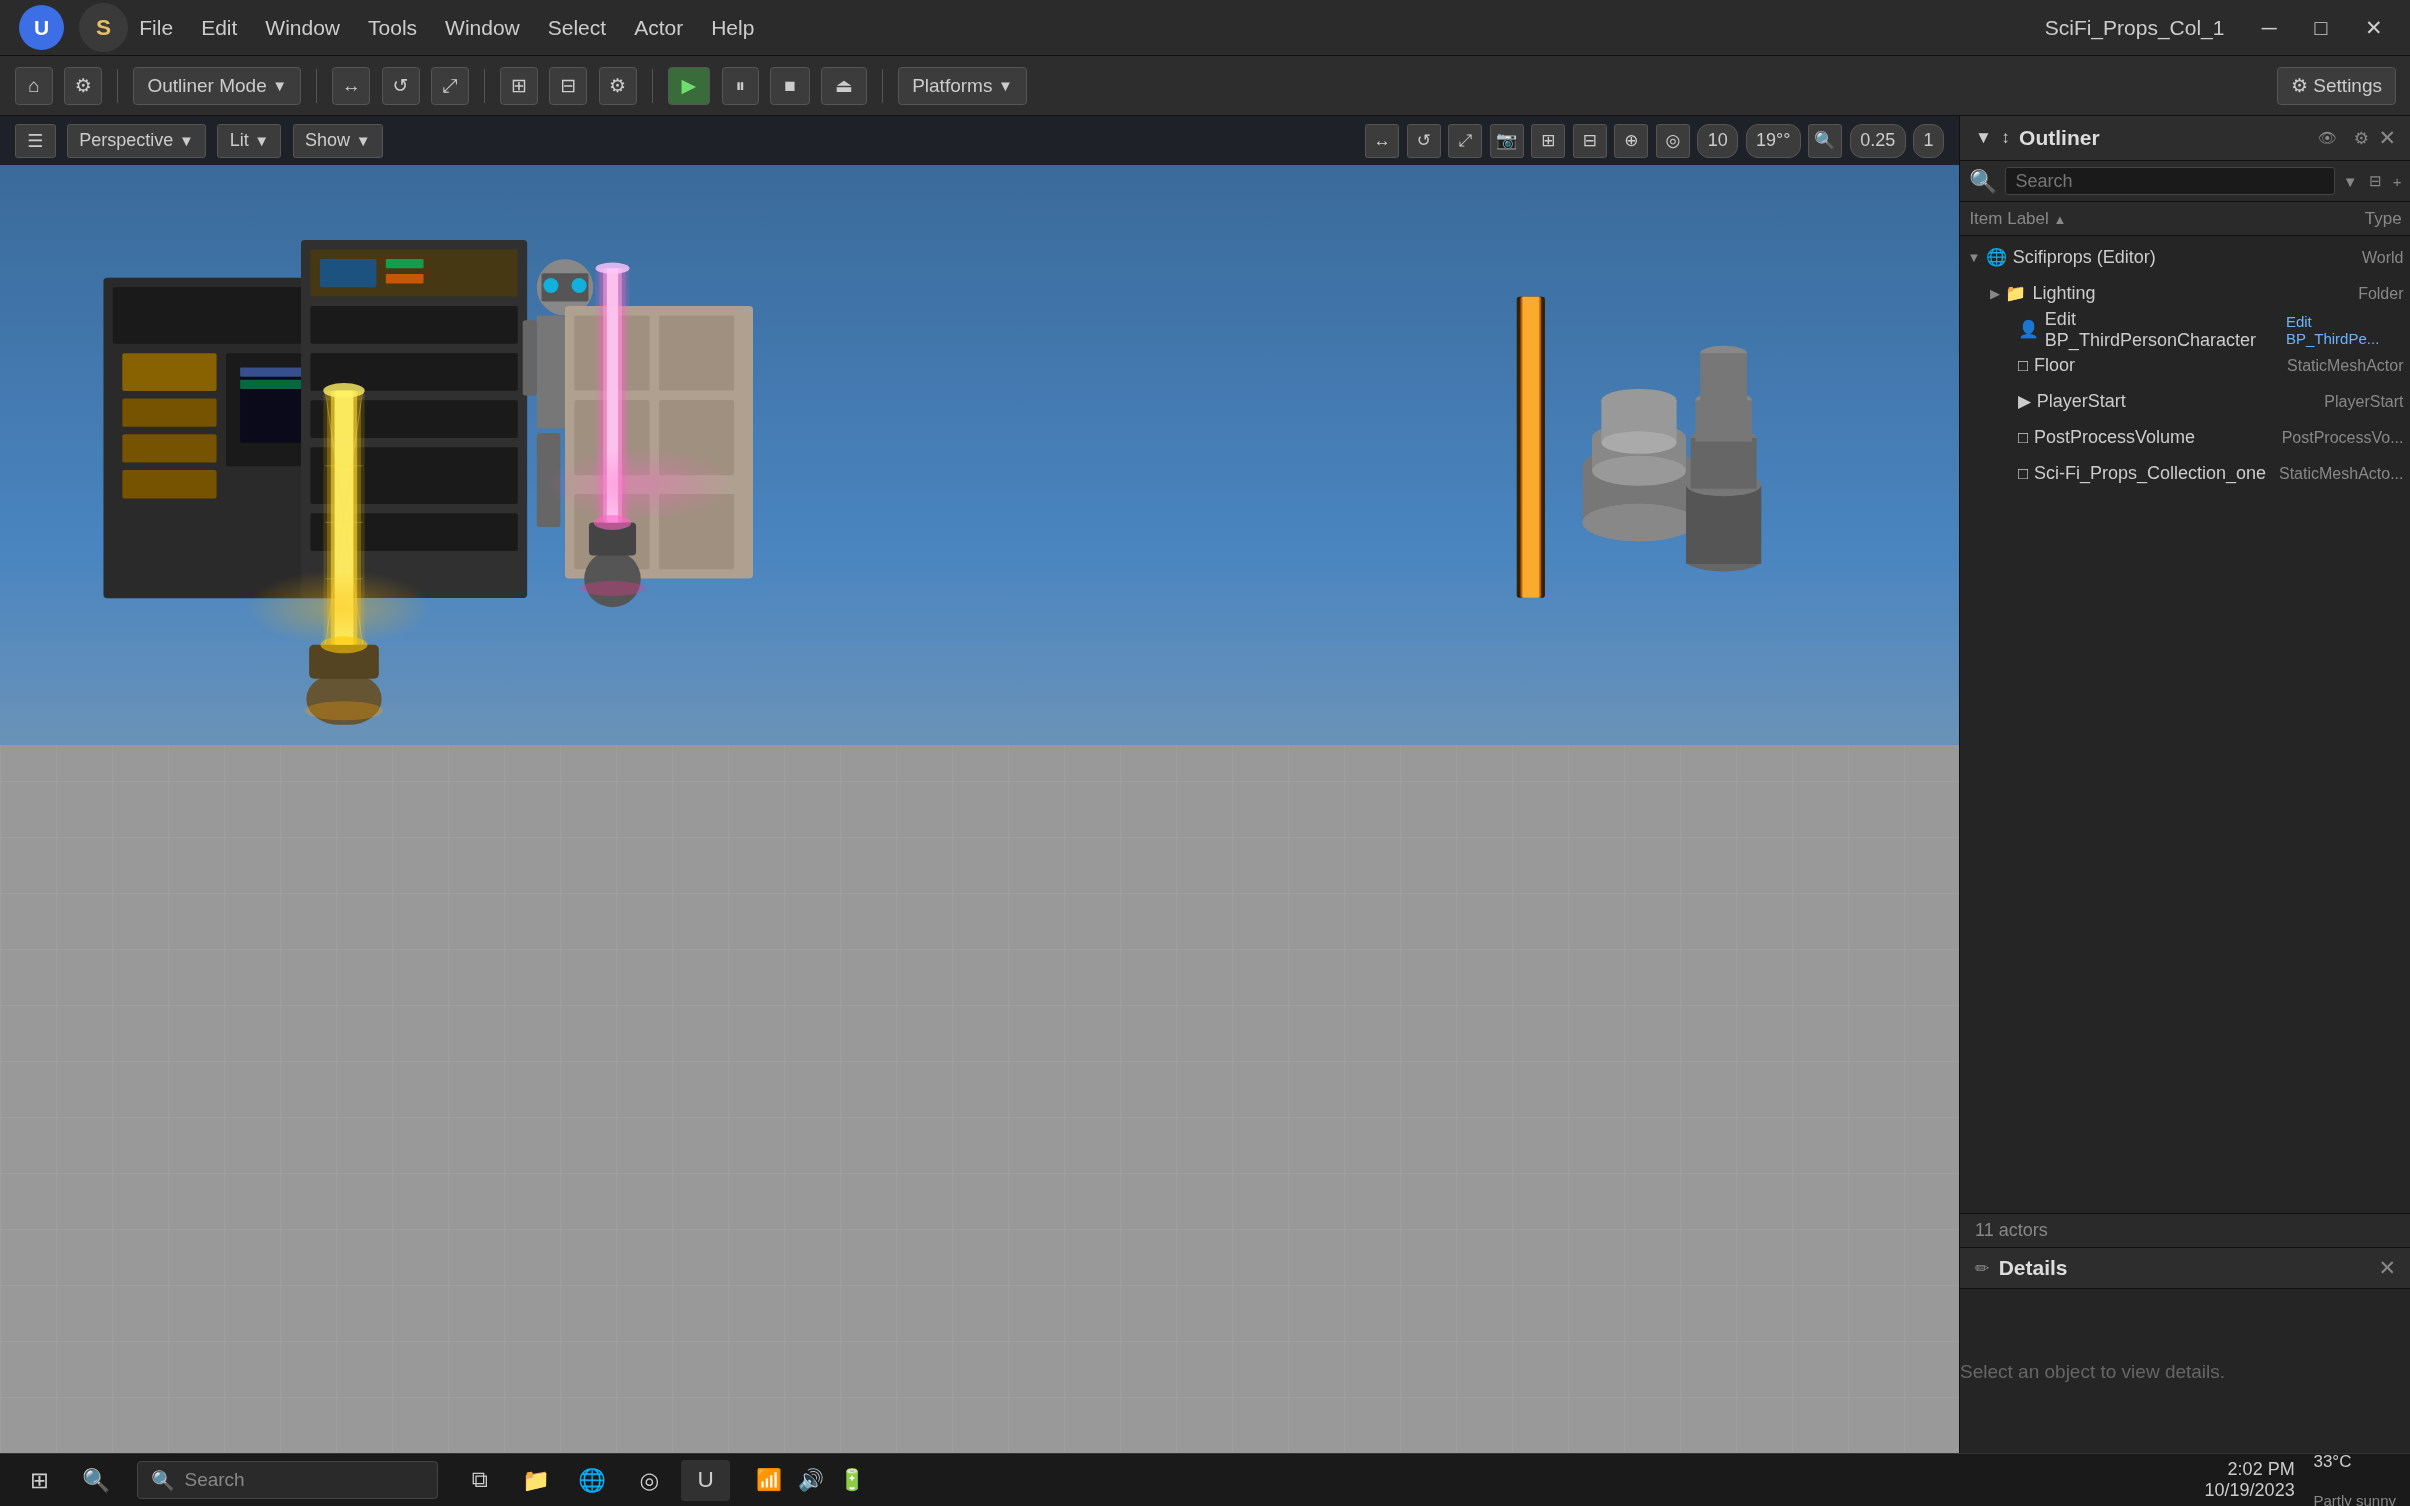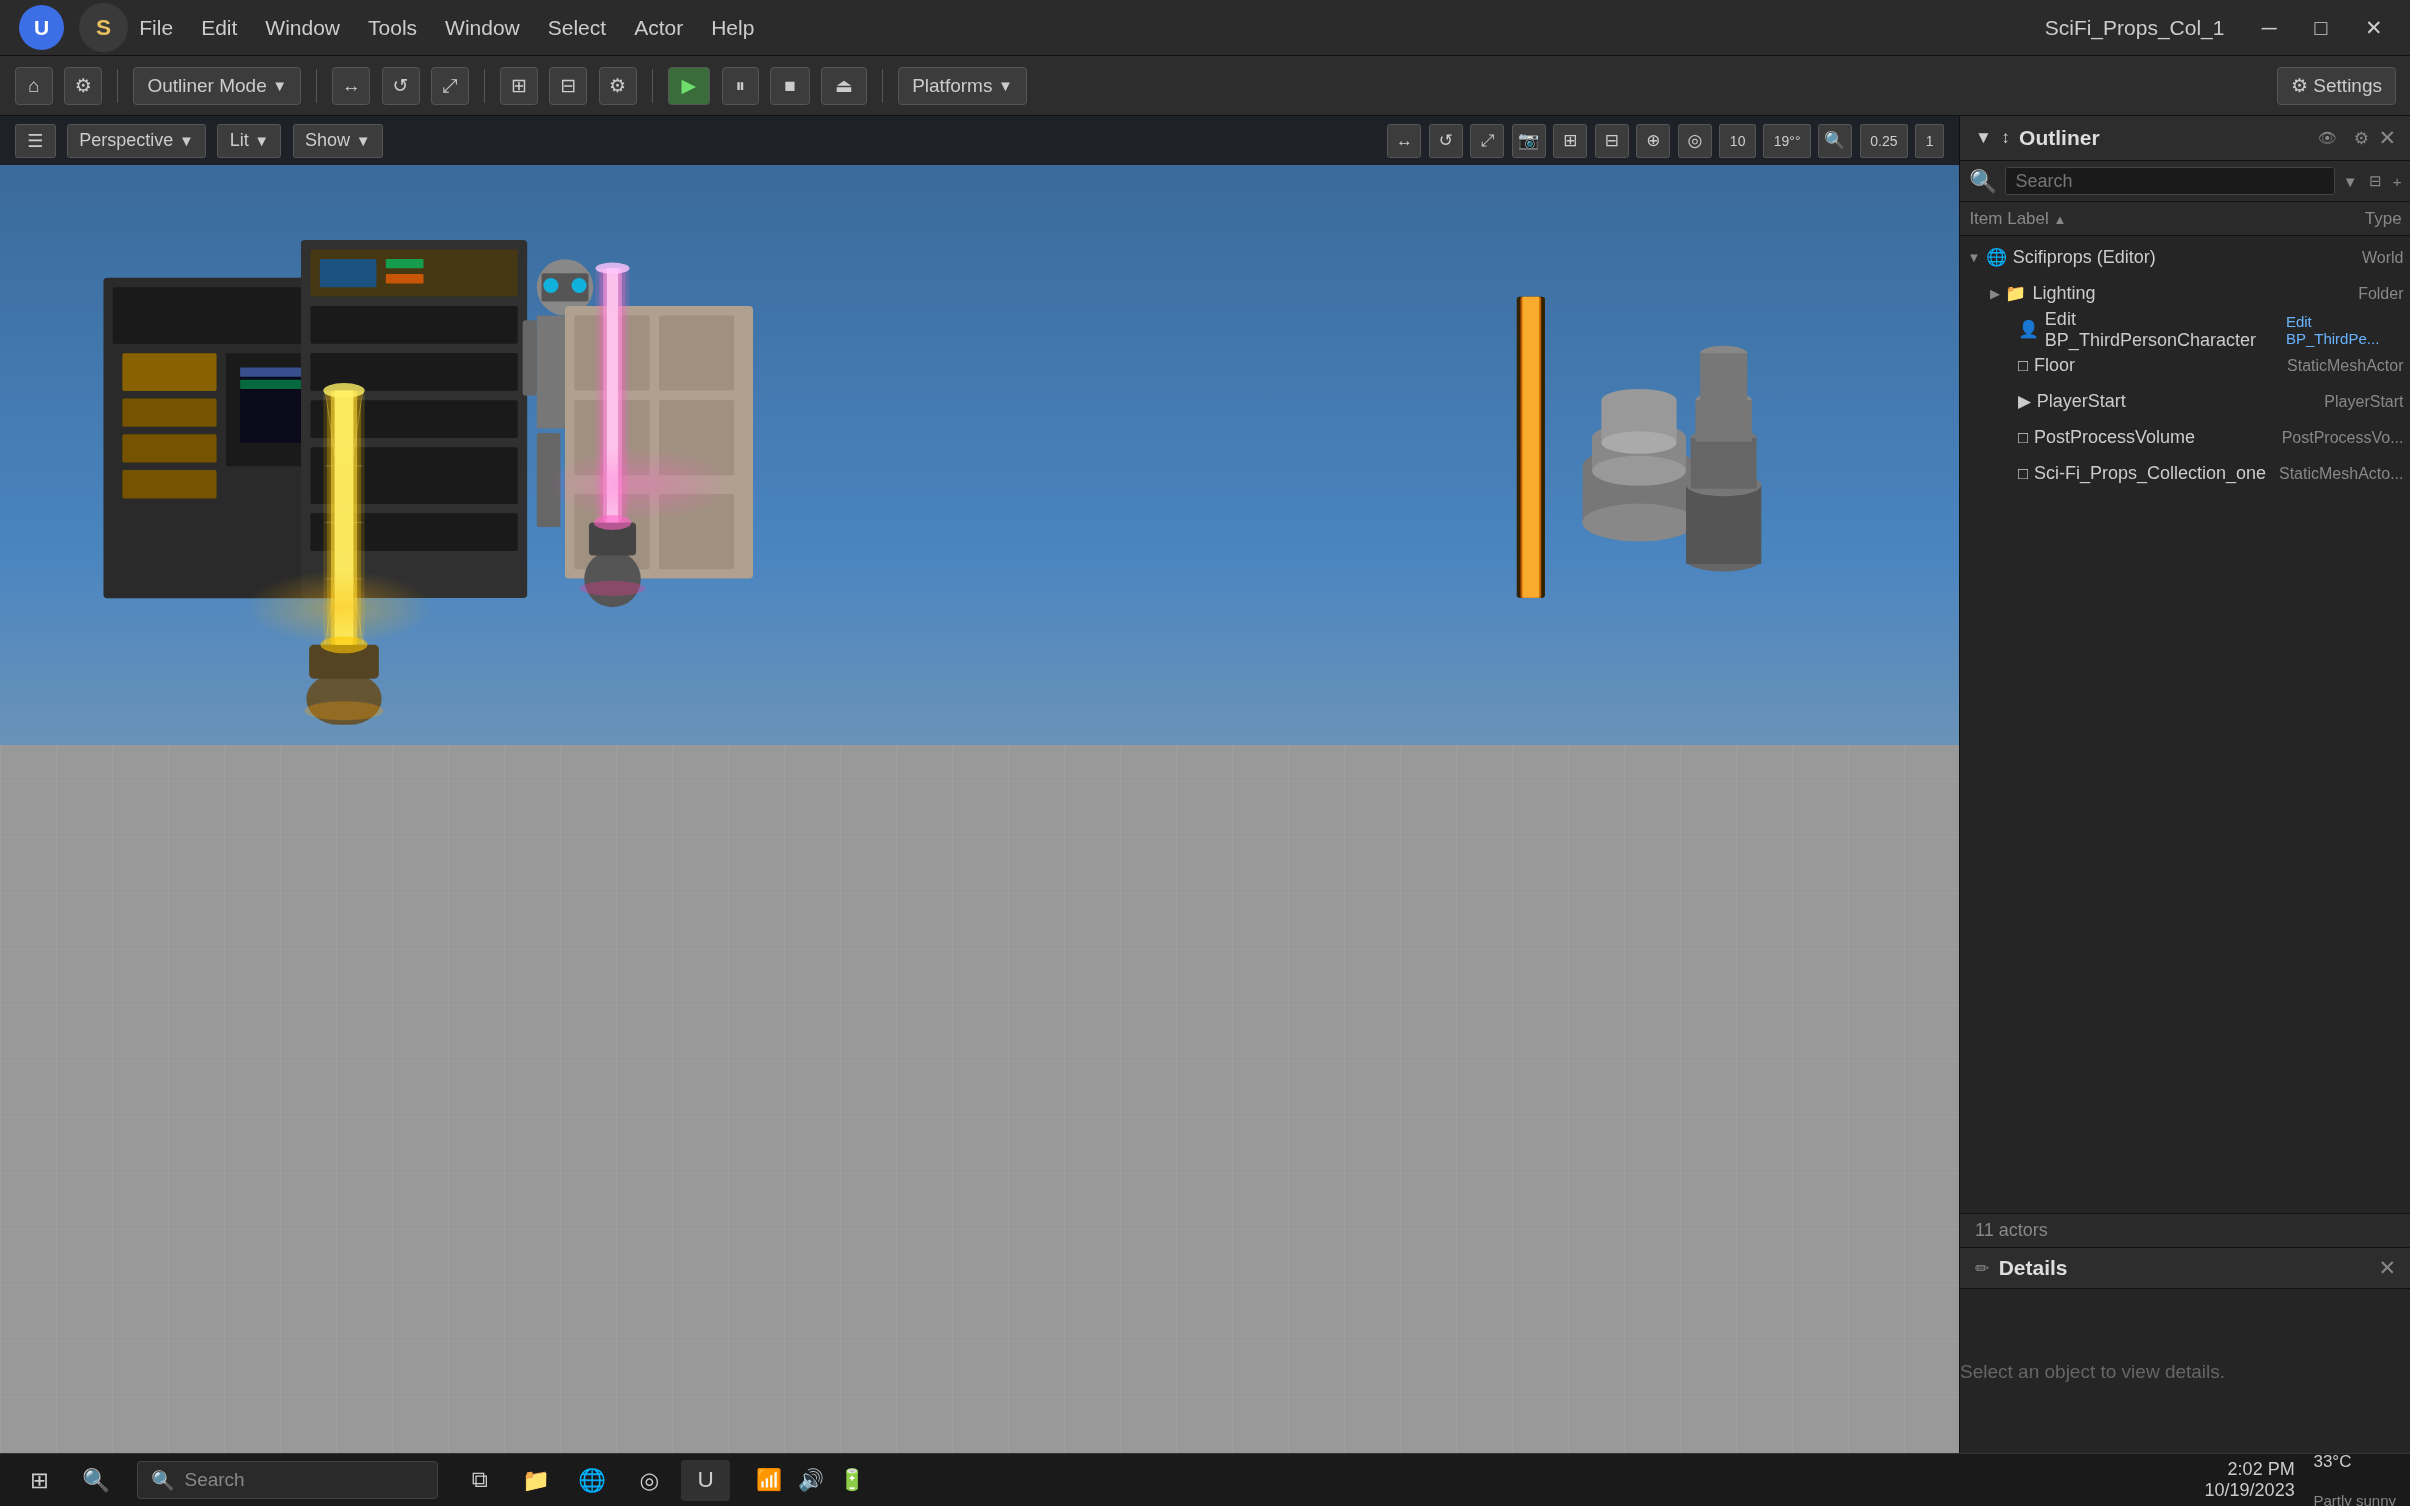--- a/index.html
+++ b/index.html
@@ -24,21 +24,21 @@
 
     
     #main { display: flex; width: 100%; height: calc(100% - 56px - 60px - 53px); }
 
     
     #viewport { flex: 1; position: relative; background: #1e3a5f; overflow: hidden; }
     #viewport-toolbar { position: absolute; top: 0; left: 0; right: 0; height: 49px; background: rgba(30,30,30,0.85); display: flex; align-items: center; padding: 0 15px; gap: 11.3px; z-index: 10; }
     .vp-btn { height: 34px; padding: 0 11.3px; background: #3c3c3c; border: 0.9px solid #555; border-radius: 2.8px; color: #ccc; cursor: pointer; display: flex; align-items: center; gap: 5.6px; font-size: 18px; }
     .vp-right-tools { margin-left: auto; display: flex; gap: 7.5px; align-items: center; }
     .vp-icon-btn { width: 34px; height: 34px; background: #3c3c3c; border: 0.9px solid #555; border-radius: 2.8px; display: flex; align-items: center; justify-content: center; cursor: pointer; color: #ccc; font-size: 17px; }
-    .vp-number { background: #3c3c3c; border: 0.9px solid #555; border-radius: 2px; padding: 0 9.4px; height: 34px; display: flex; align-items: center; color: #ccc; font-size: 14px; justify-content: center; }
+    .vp-number { background: #3c3c3c; border: 0.9px solid #555; border-radius: 12px; padding: 0 9.4px; height: 34px; display: flex; align-items: center; color: #ccc; font-size: 18px; justify-content: center; }
 
     
     #scene-canvas { position: absolute; top: 49px; left: 0; right: 0; bottom: 0; background: linear-gradient(180deg, #3a6a9a 0%, #4a85c0 30%, #8aa0b0 60%, #b0b0b0 100%); }
     .scene-floor { position: absolute; bottom: 0; left: 0; right: 0; height: 55%; background: repeating-linear-gradient(90deg, rgba(255,255,255,0.05) 0px, rgba(255,255,255,0.05) 0.9px, transparent 0.9px, transparent 56px), repeating-linear-gradient(0deg, rgba(255,255,255,0.05) 0px, rgba(255,255,255,0.05) 0.9px, transparent 0.9px, transparent 56px), #999; }
 
     
     #right-panel { width: 452px; background: #252525; border-left: 0.9px solid #111; display: flex; flex-direction: column; }
     #outliner { flex: 1; display: flex; flex-direction: column; }
     #outliner-header { height: 45px; background: #2d2d2d; display: flex; align-items: center; padding: 0 15px; border-bottom: 0.9px solid #111; gap: 9.4px; }
     #outliner-title { font-size: 21px; font-weight: bold; color: #ddd; }

